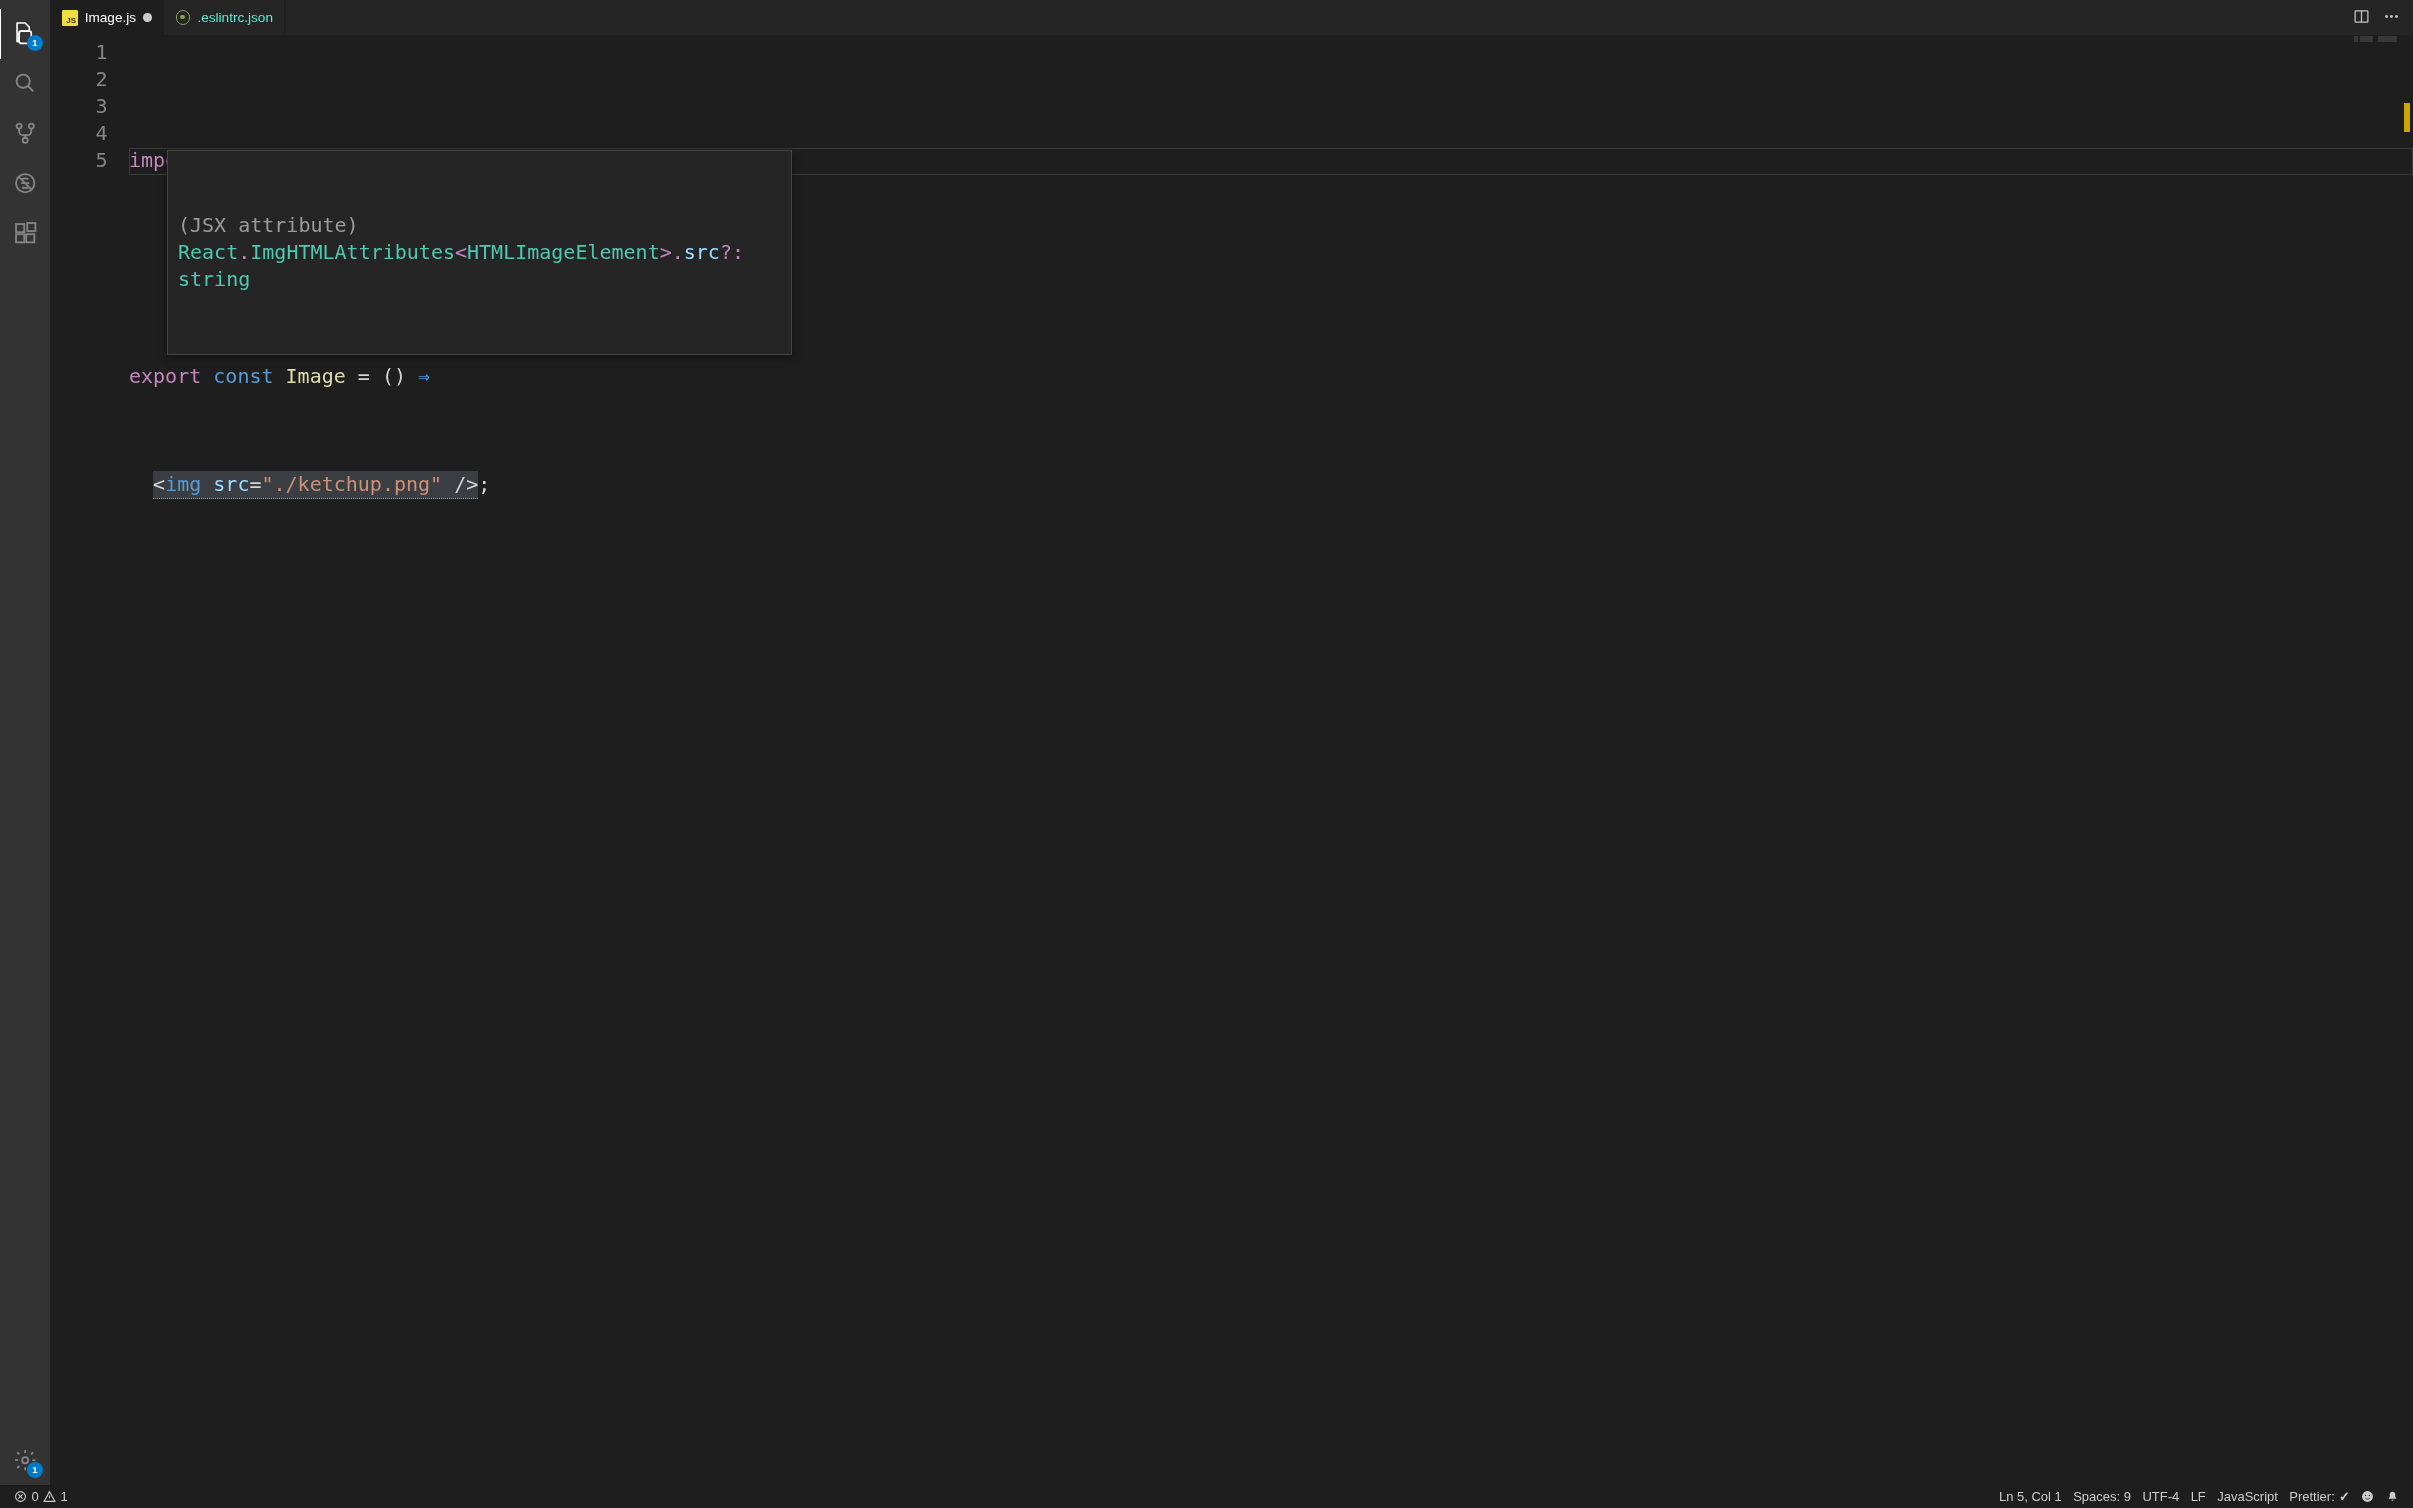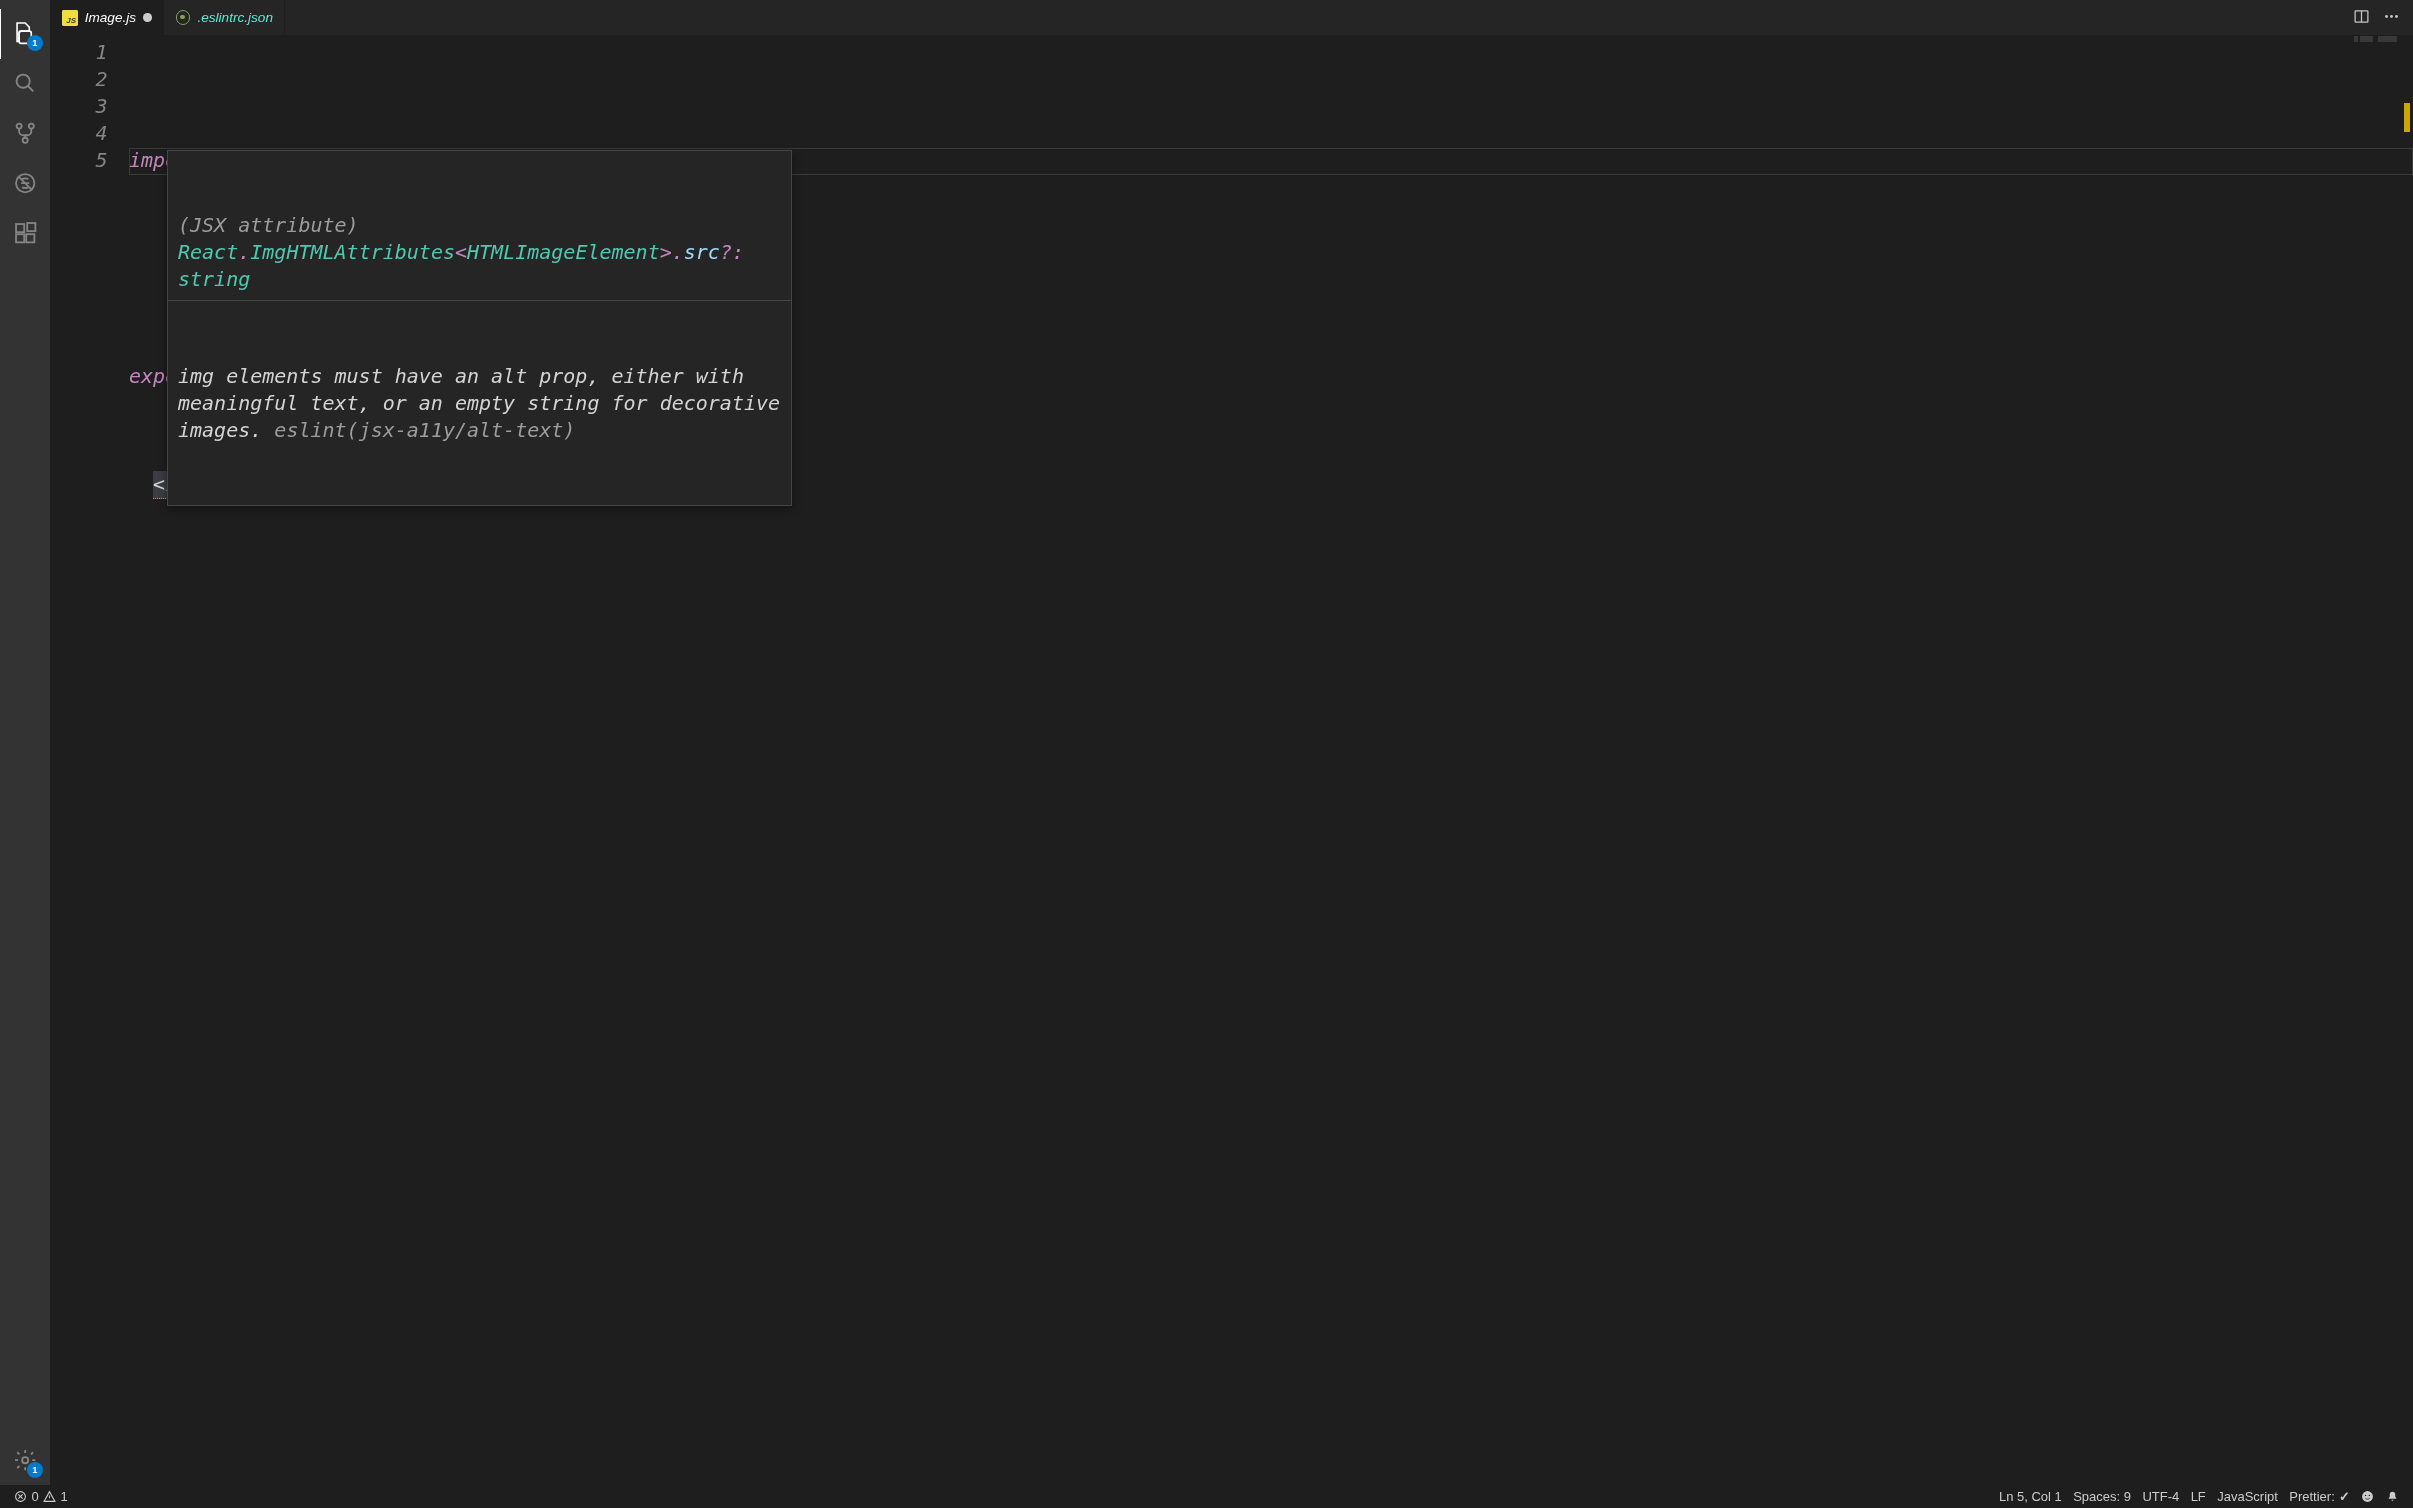--- a/index.html
+++ b/index.html
@@ -67,21 +67,20 @@
   }
 
   
   .editor-area {
     flex: 1;
     display: flex;
     flex-direction: column;
     min-width: 0;
     background: #1e1e1e;
     position: relative;
-    font-style: italic;
   }
 
   .tabs {
     height: 35px;
     background: #252526;
     display: flex;
     align-items: stretch;
   }
   .tab {
     display: flex;
@@ -373,23 +372,20 @@
 
         <div class="code-line">  <span class="jsx-highlight"><span class="tk-pun">&lt;</span><span class="tk-tag">img</span> <span class="tk-attr">src</span><span class="tk-pun">=</span><span class="tk-str">"./ketchup.png"</span><span class="tk-pun"> /&gt;</span></span><span class="tk-pun">;</span></div>
 
         <div class="code-line"></div>
 
         
         <div class="hover-widget">
           <div class="hover-section">
             <span class="htk-note">(JSX attribute)</span> <span class="htk-ns">React</span><span class="htk-dot">.</span><span class="htk-type">ImgHTMLAttributes</span><span class="htk-angle">&lt;</span><span class="htk-type">HTMLImageElement</span><span class="htk-angle">&gt;</span><span class="htk-dot">.</span><span class="htk-prop">src</span><span class="htk-q">?:</span> <span class="htk-str">string</span>
           </div>
-          <div class="hover-section">
-            <span>img elements must have an alt prop, either with meaningful text, or an empty string for decorative images.</span> <span class="htk-note">eslint(jsx-a11y/alt-text)</span>
-          </div>
         </div>
       </div>
 
       <div class="minimap">
         <div class="minimap-preview"></div>
         <div class="mark"></div>
       </div>
     </div>
 
   </div>

